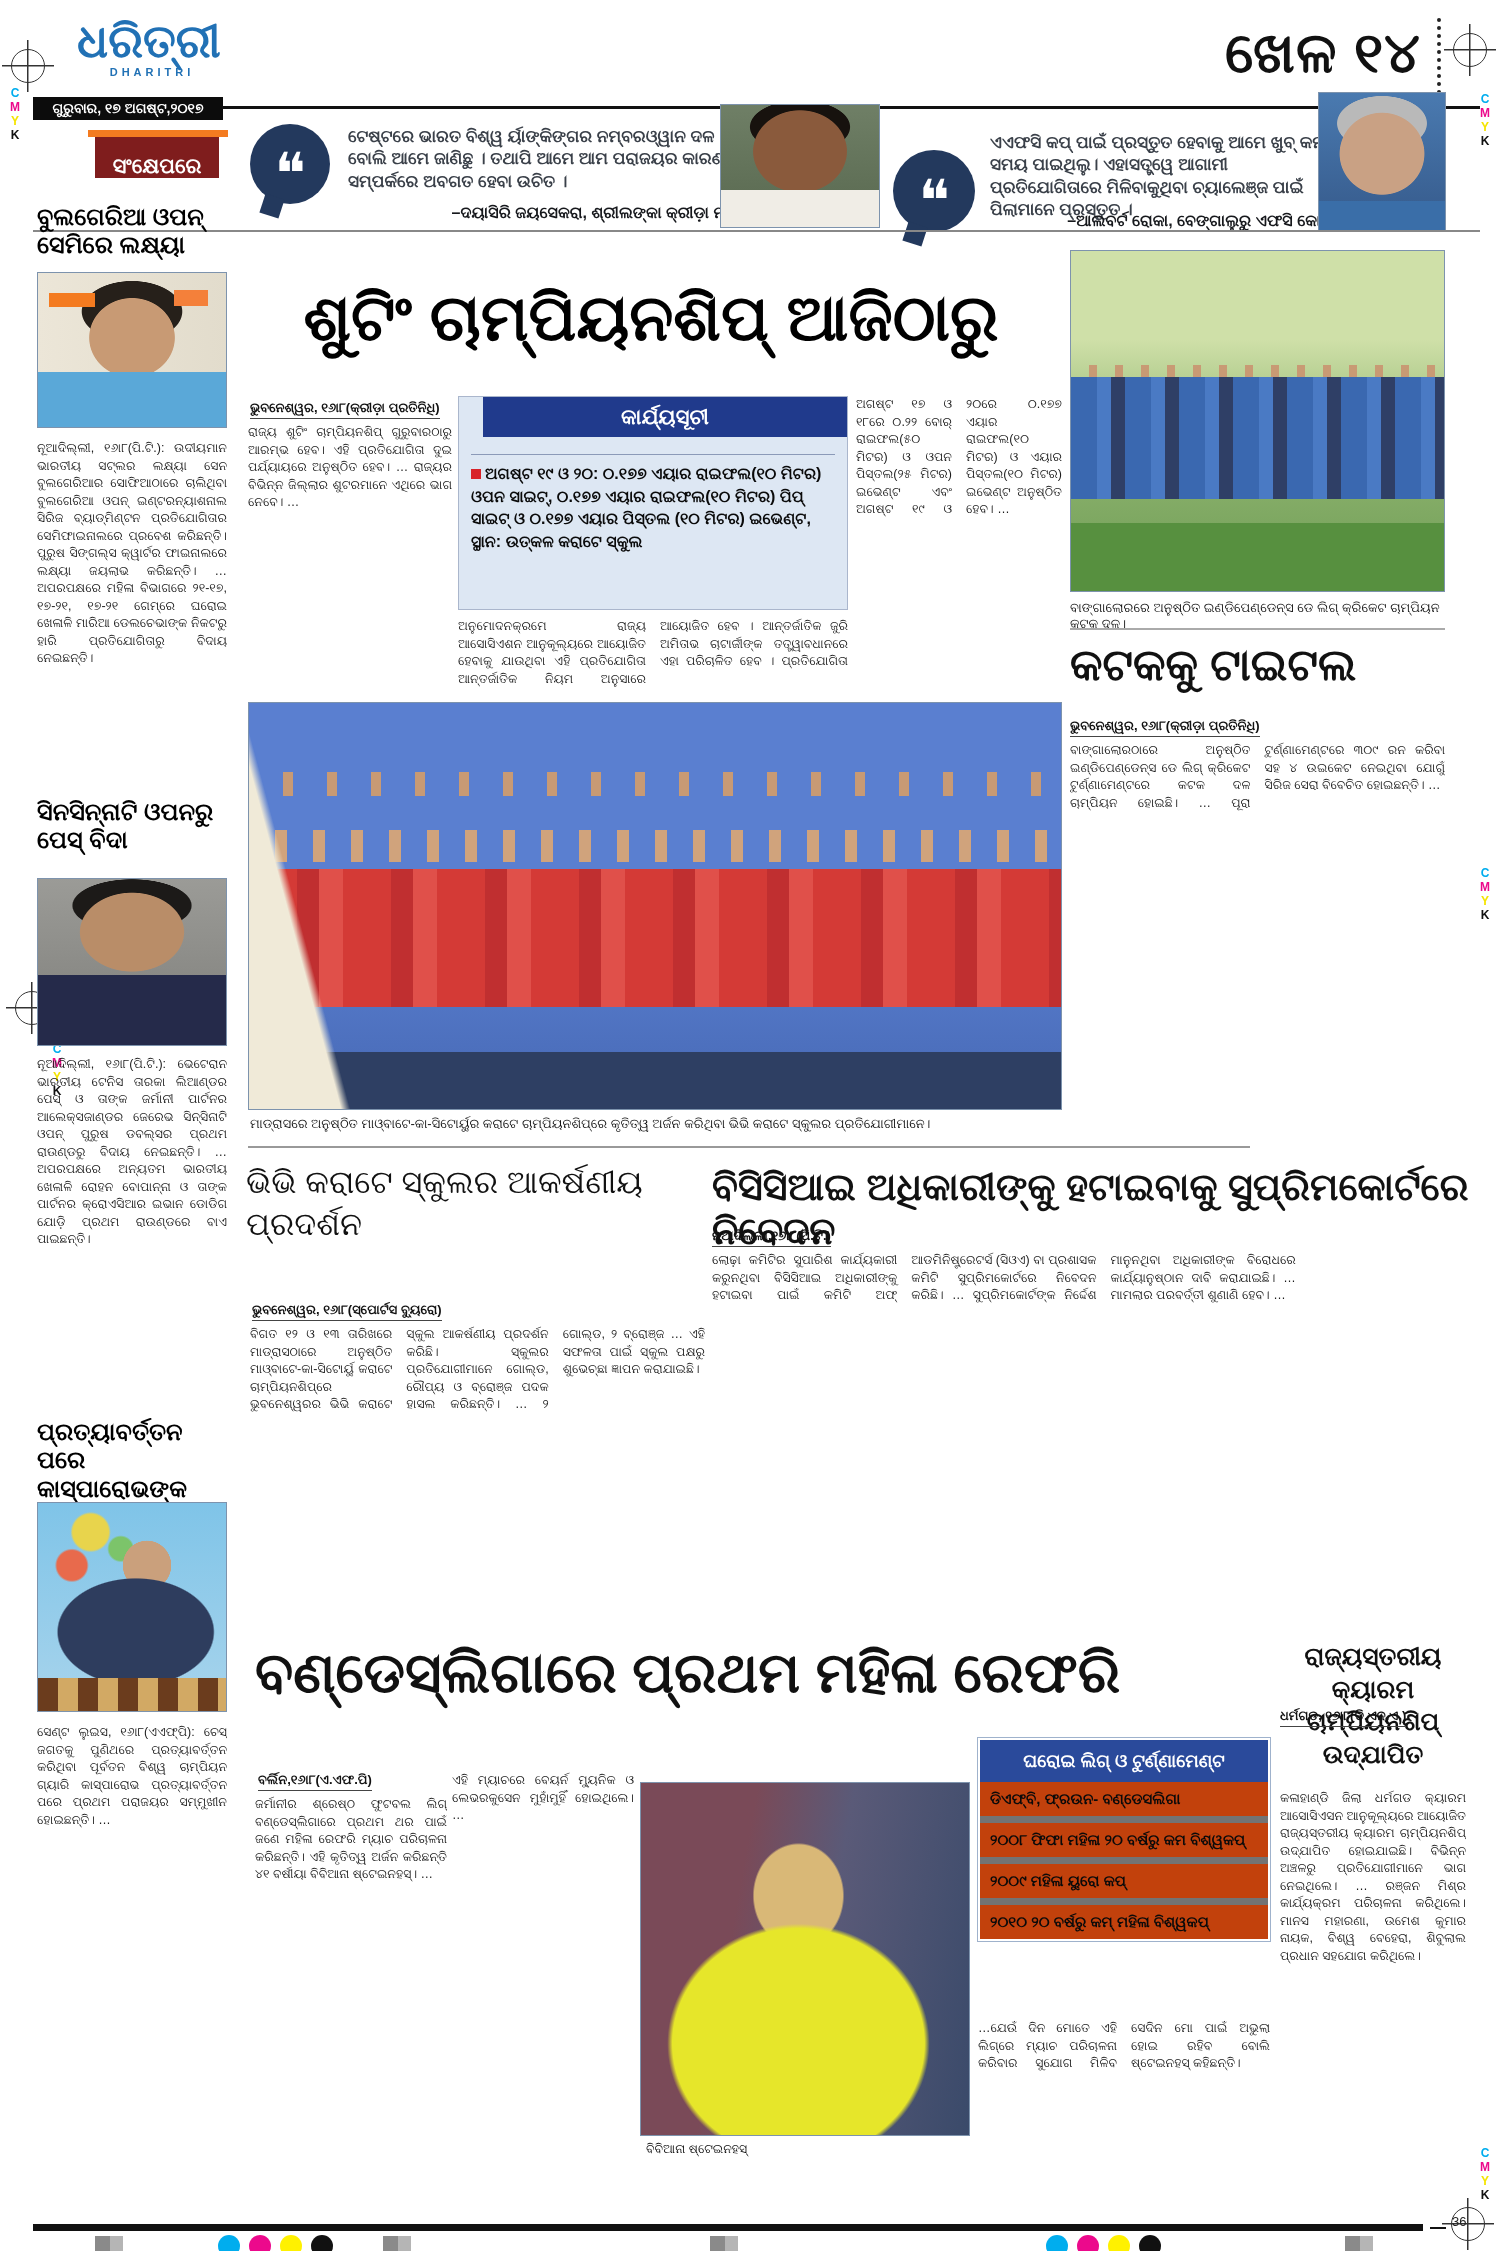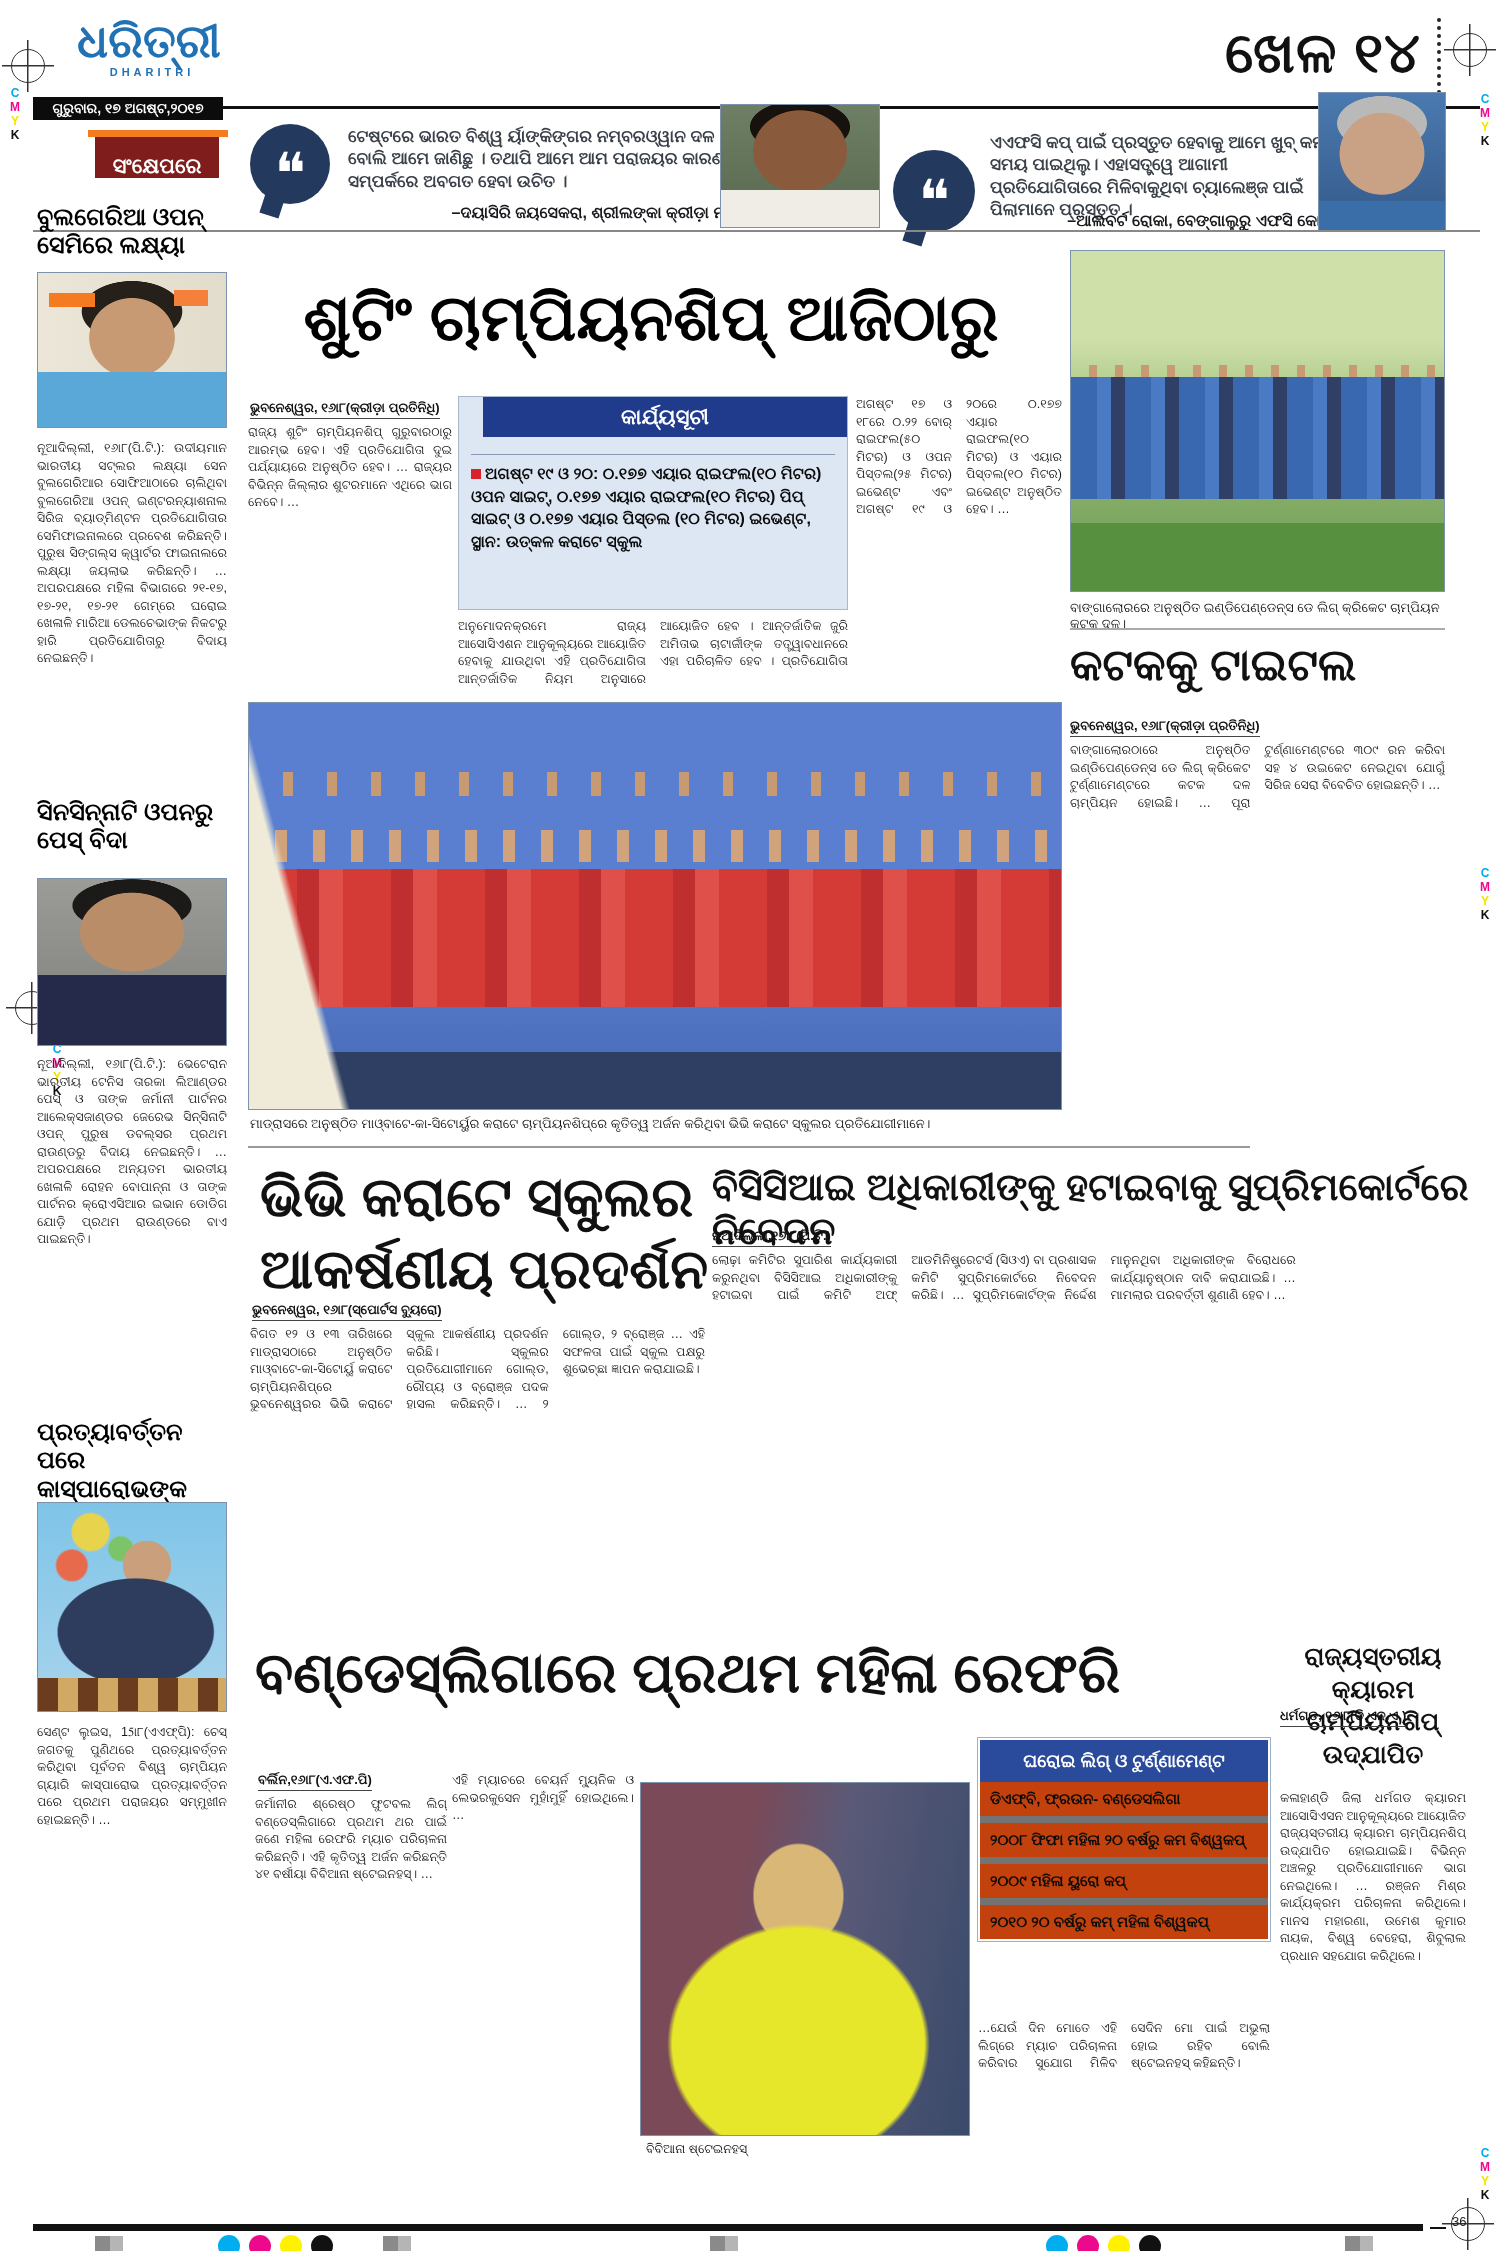--- a/index.html
+++ b/index.html
@@ -191,21 +191,21 @@
   <div class="abs brief-h" style="left:37px;top:203px;width:190px">ବୁଲଗେରିଆ ଓପନ୍ ସେମିରେ ଲକ୍ଷ୍ୟା</div>
   <div class="abs photo photo-lakshya" style="left:37px;top:272px;width:190px;height:156px"></div>
   <div class="abs body-txt" style="left:37px;top:440px;width:190px;height:352px">ନୂଆଦିଲ୍ଲୀ, ୧୬ା୮(ପି.ଟି.): ଉଦୀୟମାନ ଭାରତୀୟ ସଟ୍ଲର ଲକ୍ଷ୍ୟା ସେନ ବୁଲଗେରିଆର ସୋଫିଆଠାରେ ଚାଲିଥିବା ବୁଲଗେରିଆ ଓପନ୍ ଇଣ୍ଟରନ୍ୟାଶନାଲ ସିରିଜ ବ୍ୟାଡ୍‌ମିଣ୍ଟନ ପ୍ରତିଯୋଗିତାର ସେମିଫାଇନାଲରେ ପ୍ରବେଶ କରିଛନ୍ତି। ପୁରୁଷ ସିଙ୍ଗଲ୍ସ କ୍ୱାର୍ଟର ଫାଇନାଲରେ ଲକ୍ଷ୍ୟା ଜୟଲାଭ କରିଛନ୍ତି। … ଅପରପକ୍ଷରେ ମହିଳା ବିଭାଗରେ ୨୧-୧୭, ୧୭-୨୧, ୧୭-୨୧ ଗେମ୍‌ରେ ଘରୋଇ ଖେଳାଳି ମାରିଆ ଡେଲଚେଭାଙ୍କ ନିକଟରୁ ହାରି ପ୍ରତିଯୋଗିତାରୁ ବିଦାୟ ନେଇଛନ୍ତି।</div>
 
   <div class="abs brief-h" style="left:37px;top:798px;width:190px">ସିନସିନ୍ନାଟି ଓପନରୁ ପେସ୍ ବିଦା</div>
   <div class="abs photo photo-paes" style="left:37px;top:878px;width:190px;height:168px"></div>
   <div class="abs body-txt" style="left:37px;top:1056px;width:190px;height:356px">ନୂଆଦିଲ୍ଲୀ, ୧୬ା୮(ପି.ଟି.): ଭେଟେରାନ ଭାରତୀୟ ଟେନିସ ତାରକା ଲିଆଣ୍ଡର ପେସ୍ ଓ ତାଙ୍କ ଜର୍ମାନୀ ପାର୍ଟନର ଆଲେକ୍ସଜାଣ୍ଡର ଜେରେଭ ସିନ୍‌ସିନାଟି ଓପନ୍ ପୁରୁଷ ଡବଲ୍ସର ପ୍ରଥମ ରାଉଣ୍ଡରୁ ବିଦାୟ ନେଇଛନ୍ତି। … ଅପରପକ୍ଷରେ ଅନ୍ୟତମ ଭାରତୀୟ ଖେଳାଳି ରୋହନ ବୋପାନ୍ନା ଓ ତାଙ୍କ ପାର୍ଟନର କ୍ରୋଏସିଆର ଇଭାନ ଡୋଡିଗ ଯୋଡ଼ି ପ୍ରଥମ ରାଉଣ୍ଡରେ ବାଏ ପାଇଛନ୍ତି।</div>
 
   <div class="abs brief-h" style="left:37px;top:1418px;width:190px">ପ୍ରତ୍ୟାବର୍ତ୍ତନ ପରେ କାସ୍ପାରୋଭଙ୍କ ପ୍ରଥମ ପରାଜୟ</div>
   <div class="abs photo photo-kasparov" style="left:37px;top:1502px;width:190px;height:210px"></div>
-  <div class="abs body-txt" style="left:37px;top:1724px;width:190px;height:505px">ସେଣ୍ଟ ଲୁଇସ, 15ା୮(ଏଏଫ୍‌ପି): ଚେସ୍ ଜଗତକୁ ପୁଣିଥରେ ପ୍ରତ୍ୟାବର୍ତ୍ତନ କରିଥିବା ପୂର୍ବତନ ବିଶ୍ୱ ଚାମ୍ପିୟନ ଗ୍ୟାରି କାସ୍ପାରୋଭ ପ୍ରତ୍ୟାବର୍ତ୍ତନ ପରେ ପ୍ରଥମ ପରାଜୟର ସମ୍ମୁଖୀନ ହୋଇଛନ୍ତି। …</div>
+  <div class="abs body-txt" style="left:37px;top:1724px;width:190px;height:505px">ସେଣ୍ଟ ଲୁଇସ, ୧୬ା୮(ଏଏଫ୍‌ପି): ଚେସ୍ ଜଗତକୁ ପୁଣିଥରେ ପ୍ରତ୍ୟାବର୍ତ୍ତନ କରିଥିବା ପୂର୍ବତନ ବିଶ୍ୱ ଚାମ୍ପିୟନ ଗ୍ୟାରି କାସ୍ପାରୋଭ ପ୍ରତ୍ୟାବର୍ତ୍ତନ ପରେ ପ୍ରଥମ ପରାଜୟର ସମ୍ମୁଖୀନ ହୋଇଛନ୍ତି। …</div>
 
   <div class="abs headline-xl" style="left:240px;top:248px;width:822px;height:142px;font-size:64px;line-height:140px">ଶୁଟିଂ ଚାମ୍ପିୟନଶିପ୍ ଆଜିଠାରୁ</div>
   <div class="abs" style="left:250px;top:398px">
     <span class="byline">ଭୁବନେଶ୍ୱର, ୧୬ା୮(କ୍ରୀଡ଼ା ପ୍ରତିନିଧି)</span>
   </div>
   <div class="abs body-txt" style="left:248px;top:424px;width:204px;height:272px">ରାଜ୍ୟ ଶୁଟିଂ ଚାମ୍ପିୟନଶିପ୍ ଗୁରୁବାରଠାରୁ ଆରମ୍ଭ ହେବ। ଏହି ପ୍ରତିଯୋଗିତା ଦୁଇ ପର୍ଯ୍ୟାୟରେ ଅନୁଷ୍ଠିତ ହେବ। … ରାଜ୍ୟର ବିଭିନ୍ନ ଜିଲ୍ଲାର ଶୁଟରମାନେ ଏଥିରେ ଭାଗ ନେବେ। …</div>
 
   <div class="abs sched-box" style="left:458px;top:396px;width:390px;height:214px">
     <div class="sched-head">କାର୍ଯ୍ୟସୂଚୀ</div>
     <div class="sched-body">
@@ -222,21 +222,21 @@
 
   <div class="abs photo photo-cricket" style="left:1070px;top:250px;width:375px;height:342px"></div>
   <div class="abs caption" style="left:1070px;top:600px;width:375px">ବାଙ୍ଗାଲୋରରେ ଅନୁଷ୍ଠିତ ଇଣ୍ଡିପେଣ୍ଡେନ୍ସ ଡେ ଲିଗ୍ କ୍ରିକେଟ ଚାମ୍ପିୟନ କଟକ ଦଳ।</div>
   <div class="abs" style="left:1070px;top:628px;width:375px;height:2px;background:#aaa"></div>
   <div class="abs" style="left:1070px;top:640px;width:375px;font-size:44px;font-weight:bold">କଟକକୁ ଟାଇଟଲ</div>
   <div class="abs" style="left:1070px;top:716px">
     <span class="byline">ଭୁବନେଶ୍ୱର, ୧୬ା୮(କ୍ରୀଡ଼ା ପ୍ରତିନିଧି)</span>
   </div>
   <div class="abs body-txt cols2" style="left:1070px;top:742px;width:375px;height:392px">ବାଙ୍ଗାଲୋରଠାରେ ଅନୁଷ୍ଠିତ ଇଣ୍ଡିପେଣ୍ଡେନ୍ସ ଡେ ଲିଗ୍ କ୍ରିକେଟ ଟୁର୍ଣ୍ଣାମେଣ୍ଟରେ କଟକ ଦଳ ଚାମ୍ପିୟନ ହୋଇଛି। … ପୂରା ଟୁର୍ଣ୍ଣାମେଣ୍ଟରେ ୩୦୯ ରନ କରିବା ସହ ୪ ଉଇକେଟ ନେଇଥିବା ଯୋଗୁଁ ସିରିଜ ସେରା ବିବେଚିତ ହୋଇଛନ୍ତି। …</div>
 
-  <div class="abs" style="left:260px;top:1162px;width:455px;font-size:55px;font-weight:bold;line-height:1.3">ଭିଭି କରାଟେ ସ୍କୁଲର ଆକର୍ଷଣୀୟ ପ୍ରଦର୍ଶନ</div>
+  <div class="abs" style="left:246px;top:1162px;width:455px;font-size:32px;font-weight:normal;line-height:1.3">ଭିଭି କରାଟେ ସ୍କୁଲର ଆକର୍ଷଣୀୟ ପ୍ରଦର୍ଶନ</div>
   <div class="abs" style="left:252px;top:1300px">
     <span class="byline">ଭୁବନେଶ୍ୱର, ୧୬ା୮(ସ୍ପୋର୍ଟସ ବ୍ୟୁରୋ)</span>
   </div>
   <div class="abs body-txt cols3" style="left:250px;top:1326px;width:455px;height:294px">ବିଗତ ୧୨ ଓ ୧୩ ତାରିଖରେ ମାଡ୍ରାସଠାରେ ଅନୁଷ୍ଠିତ ମାଓ୍ବାଟେ-କା-ସିଟୋର୍ୟୁ କରାଟେ ଚାମ୍ପିୟନଶିପ୍‌ରେ ଭୁବନେଶ୍ୱରର ଭିଭି କରାଟେ ସ୍କୁଲ ଆକର୍ଷଣୀୟ ପ୍ରଦର୍ଶନ କରିଛି। ସ୍କୁଲର ପ୍ରତିଯୋଗୀମାନେ ଗୋଲ୍ଡ, ରୌପ୍ୟ ଓ ବ୍ରୋଞ୍ଜ ପଦକ ହାସଲ କରିଛନ୍ତି। … ୨ ଗୋଲ୍ଡ, ୨ ବ୍ରୋଞ୍ଜ … ଏହି ସଫଳତା ପାଇଁ ସ୍କୁଲ ପକ୍ଷରୁ ଶୁଭେଚ୍ଛା ଜ୍ଞାପନ କରାଯାଇଛି।</div>
 
   <div class="abs" style="left:712px;top:1166px;width:785px;font-size:38px;font-weight:bold">ବିସିସିଆଇ ଅଧିକାରୀଙ୍କୁ ହଟାଇବାକୁ ସୁପ୍ରିମକୋର୍ଟରେ ନିବେଦନ</div>
   <div class="abs" style="left:712px;top:1226px">
     <span class="byline">ନୂଆଦିଲ୍ଲୀ,୧୬ା୮(ପି.ଟି.)</span>
   </div>
   <div class="abs body-txt cols4" style="left:712px;top:1252px;width:783px;height:368px">ଲୋଢ଼ା କମିଟିର ସୁପାରିଶ କାର୍ଯ୍ୟକାରୀ କରୁନଥିବା ବିସିସିଆଇ ଅଧିକାରୀଙ୍କୁ ହଟାଇବା ପାଇଁ କମିଟି ଅଫ୍ ଆଡମିନିଷ୍ଟ୍ରେଟର୍ସ (ସିଓଏ) ବା ପ୍ରଶାସକ କମିଟି ସୁପ୍ରିମକୋର୍ଟରେ ନିବେଦନ କରିଛି। … ସୁପ୍ରିମକୋର୍ଟଙ୍କ ନିର୍ଦ୍ଦେଶ ମାନୁନଥିବା ଅଧିକାରୀଙ୍କ ବିରୋଧରେ କାର୍ଯ୍ୟାନୁଷ୍ଠାନ ଦାବି କରାଯାଇଛି। … ମାମଲାର ପରବର୍ତ୍ତୀ ଶୁଣାଣି ହେବ। …</div>

